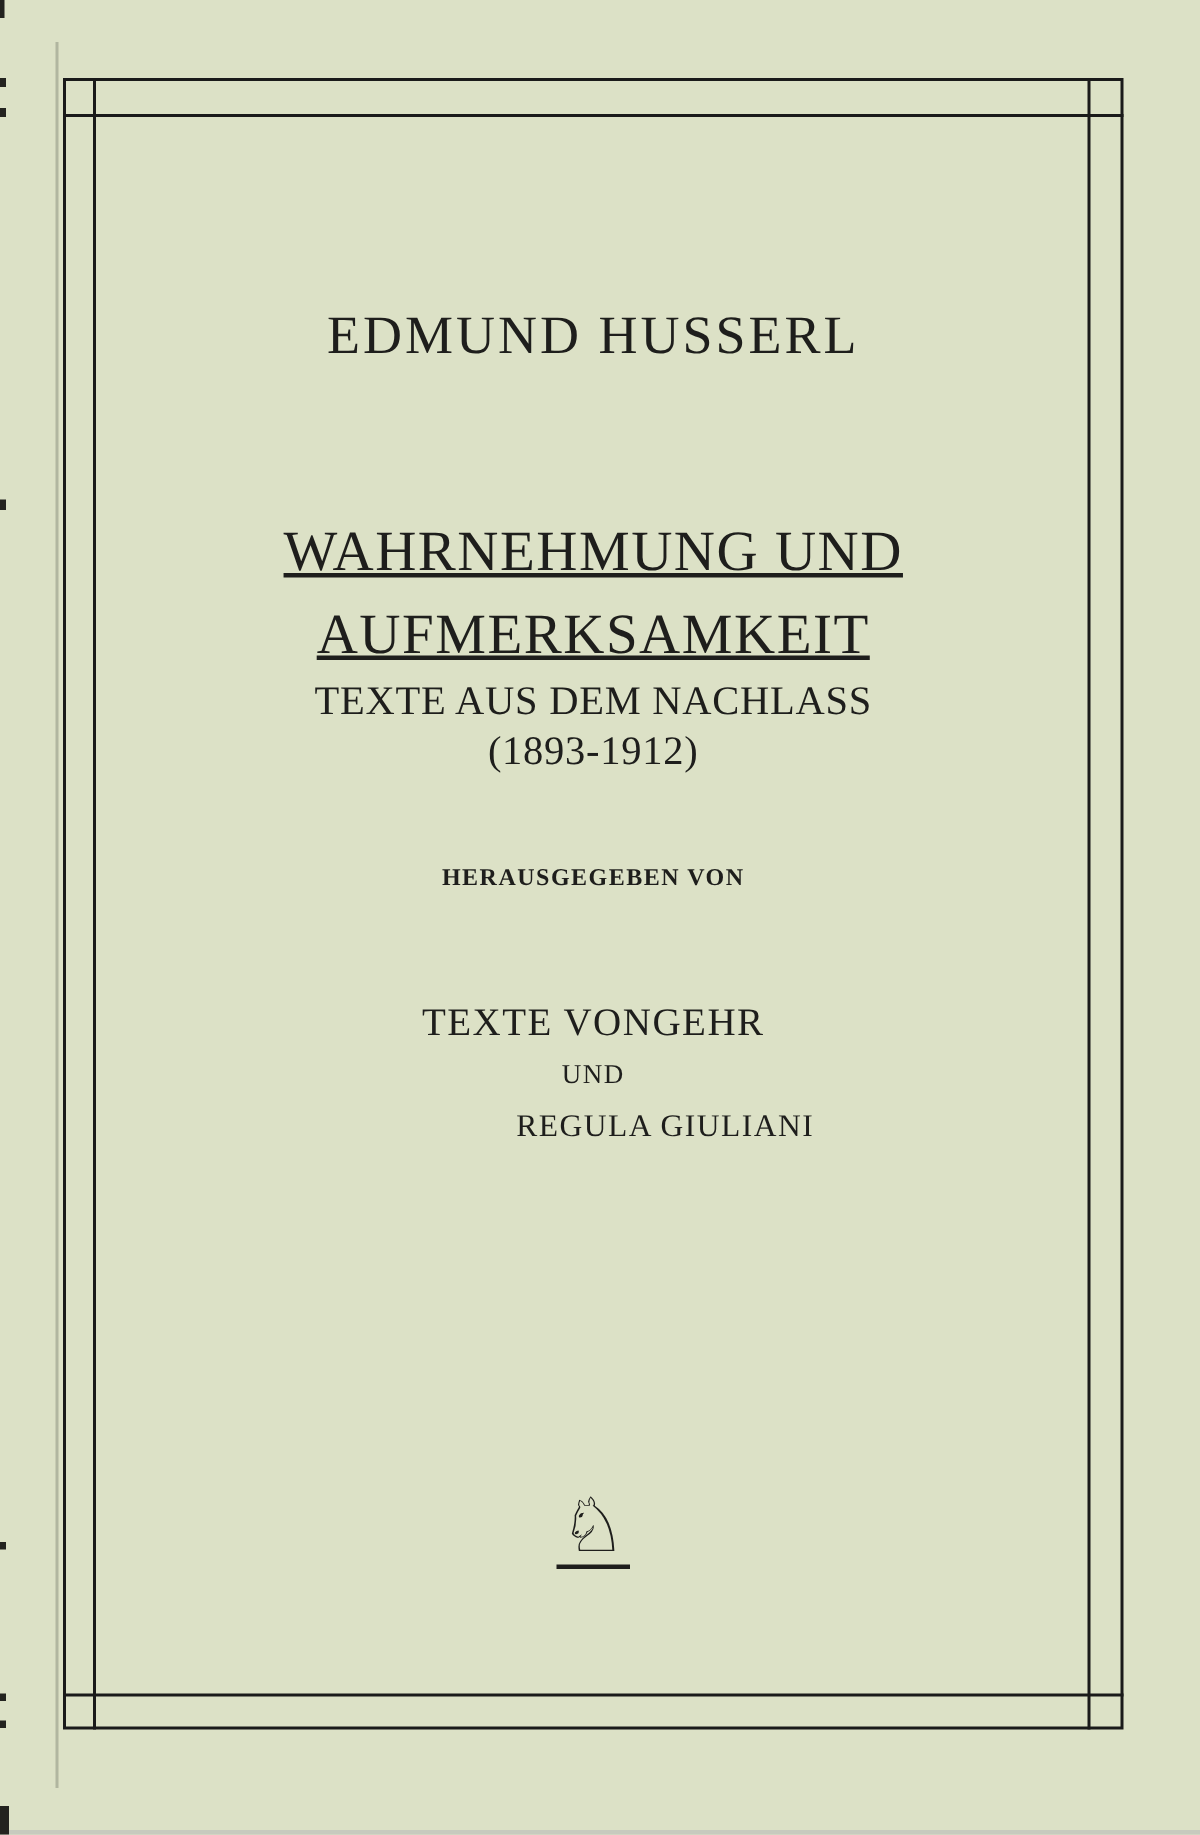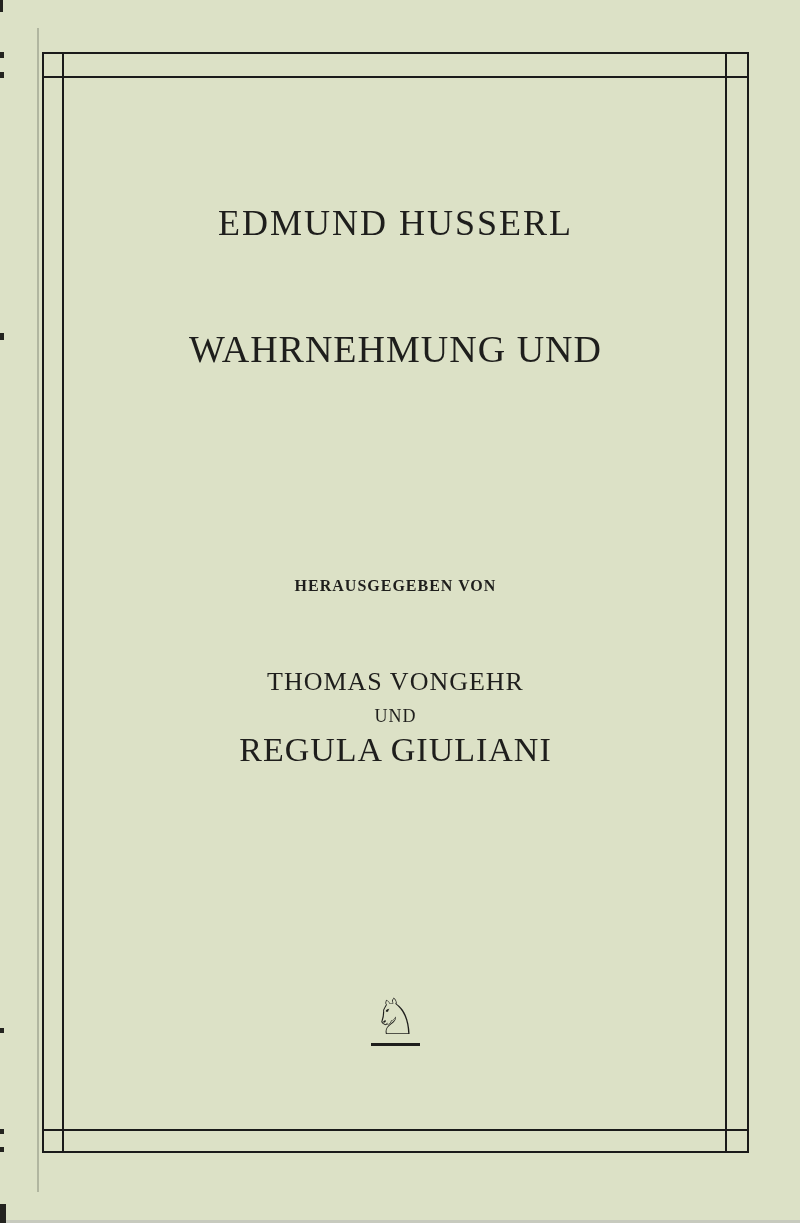--- a/index.html
+++ b/index.html
@@ -52,36 +52,36 @@
   .content{
     position:absolute;left:42px;top:0;width:707px;height:1223px;
     text-align:center;
   }
   .t{position:absolute;left:0;width:100%;white-space:nowrap;}
 
   .author{
     top:205px;font-size:36px;line-height:36px;letter-spacing:2px;
   }
   .title{
-    top:322px;font-size:38px;line-height:55px;letter-spacing:1px;
+    top:341px;font-size:38px;line-height:55px;letter-spacing:1px;text-decoration:underline;
   }
   .subtitle{
     top:451px;font-size:27px;line-height:33px;letter-spacing:0.5px;
   }
   .editor-intro{
     top:578px;font-size:16px;line-height:16px;letter-spacing:1px;font-weight:bold;
   }
   .editor-1{
     top:669px;font-size:26px;line-height:26px;letter-spacing:1px;
   }
   .conjunction{
     top:710px;font-size:18px;line-height:13px;letter-spacing:1px;font-weight:normal;
   }
   .editor-2{
-    top:737px;font-size:34px;line-height:26px;letter-spacing:1px;
+    top:737px;font-size:21px;line-height:26px;letter-spacing:1px;margin-left:48px;
   }
 
   
   .publisher{
     position:absolute;left:0;top:988px;width:100%;
     display:flex;justify-content:center;align-items:baseline;gap:10px;
   }
   .knight{
     font-family:"DejaVu Sans", sans-serif;
     font-size:50px;line-height:1;
@@ -112,23 +112,28 @@
   <div class="frame-outer"></div>
   <div class="frame-line fl-h-top"></div>
   <div class="frame-line fl-h-bottom"></div>
   <div class="frame-line fl-v-left"></div>
   <div class="frame-line fl-v-right"></div>
 
   <div class="content">
     <div class="t author">EDMUND HUSSERL</div>
     <div class="t title">
       <div>WAHRNEHMUNG UND</div>
+      <div>AUFMERKSAMKEIT</div>
+    </div>
+    <div class="t subtitle">
+      <div>TEXTE AUS DEM NACHLASS</div>
+      <div>(1893-1912)</div>
     </div>
     <div class="t editor-intro">HERAUSGEGEBEN VON</div>
-    <div class="t editor-1">THOMAS VONGEHR</div>
+    <div class="t editor-1">TEXTE VONGEHR</div>
     <div class="t conjunction">UND</div>
     <div class="t editor-2">REGULA GIULIANI</div>
 
     <div class="publisher">
       <span class="knight">♘</span>
     </div>
   </div>
 
 </div>
 

